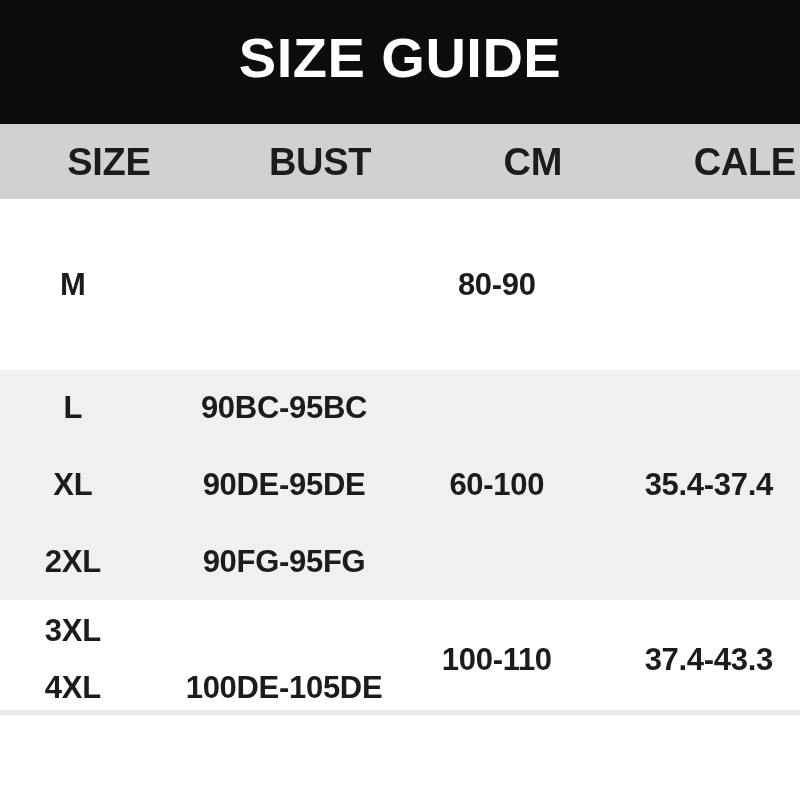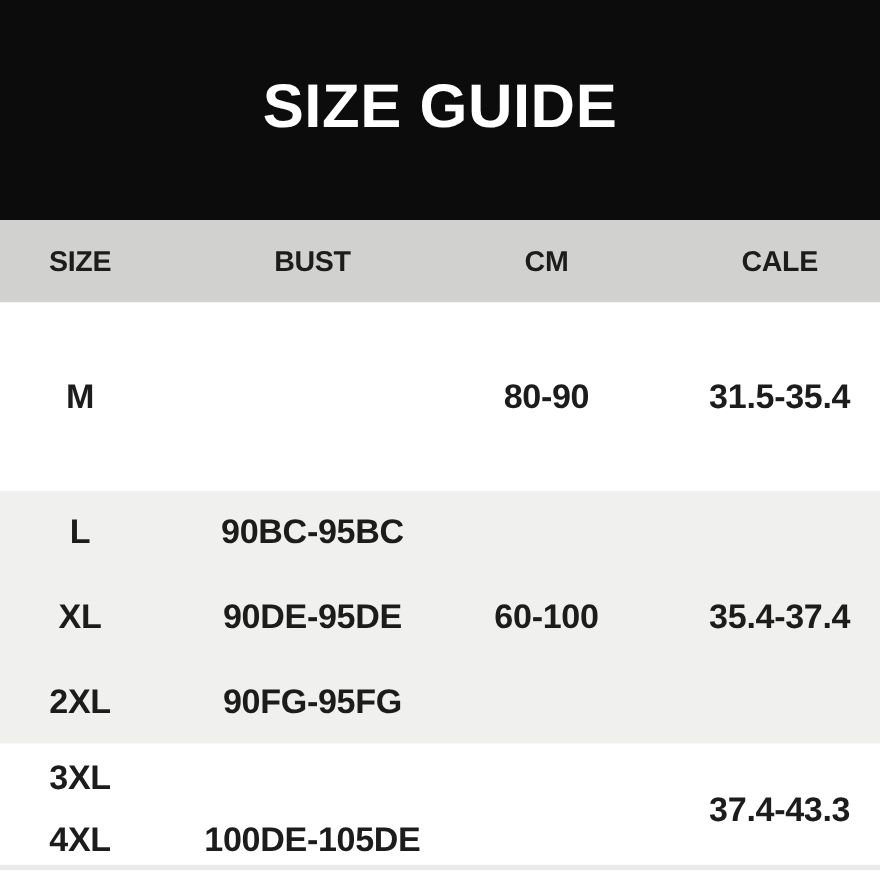--- a/index.html
+++ b/index.html
@@ -8,21 +8,21 @@
     background: #ffffff;
     font-family: "Liberation Sans", sans-serif;
     font-weight: bold;
     color: #1c1c1c;
     overflow: hidden;
   }
   .page { position: relative; width: 800px; height: 800px; }
 
   
   .banner {
-    height: 200px;
+    height: 124px;
     background: #0c0c0c;
     display: flex;
     align-items: center;
     justify-content: center;
   }
   .banner h1 {
     margin: 0 0 10px 0;
     color: #ffffff;
     font-size: 56px;
     letter-spacing: 0.5px;
@@ -44,21 +44,21 @@
   .c2 { left: 35.5%; }
   .c3 { left: 62.1%; }
   .c4 { left: 88.6%; }
 
   
   .header-row {
     height: 75px;
     background: #d1d1cf;
     position: relative;
   }
-  .header-row .cell { font-size: 26px; }
+  .header-row .cell { font-size: 38px; margin-left: 36px; }
 
   
   .group1 { height: 171px; background: #ffffff; position: relative; }
 
   
   .group2 {
     height: 230px;
     background: #f0f0ee;
     display: flex;
     flex-direction: column;
@@ -86,21 +86,20 @@
   <div class="header-row rowbox">
     <span class="cell c1">SIZE</span>
     <span class="cell c2">BUST</span>
     <span class="cell c3">CM</span>
     <span class="cell c4">CALE</span>
   </div>
 
   <section class="group1 rowbox">
     <span class="cell c1">M</span>
     <span class="cell c3">80-90</span>
-    <span class="cell c4">31.5-35.4</span>
   </section>
 
   <section class="group2">
     <div class="rowbox">
       <span class="cell c1">L</span>
       <span class="cell c2">90BC-95BC</span>
     </div>
     <div class="rowbox">
       <span class="cell c1">XL</span>
       <span class="cell c2">90DE-95DE</span>
@@ -108,20 +107,21 @@
       <span class="cell c4">35.4-37.4</span>
     </div>
     <div class="rowbox">
       <span class="cell c1">2XL</span>
       <span class="cell c2">90FG-95FG</span>
     </div>
   </section>
 
   <section class="group3">
     <span class="cell c1 t-top">3XL</span>
+    <span class="cell c3 t-mid">100-110</span>
     <span class="cell c4 t-mid">37.4-43.3</span>
     <span class="cell c1 t-bot">4XL</span>
     <span class="cell c2 t-bot">100DE-105DE</span>
   </section>
 
   <footer class="footer-strip"></footer>
 
 </div>
 
 </body></html>

